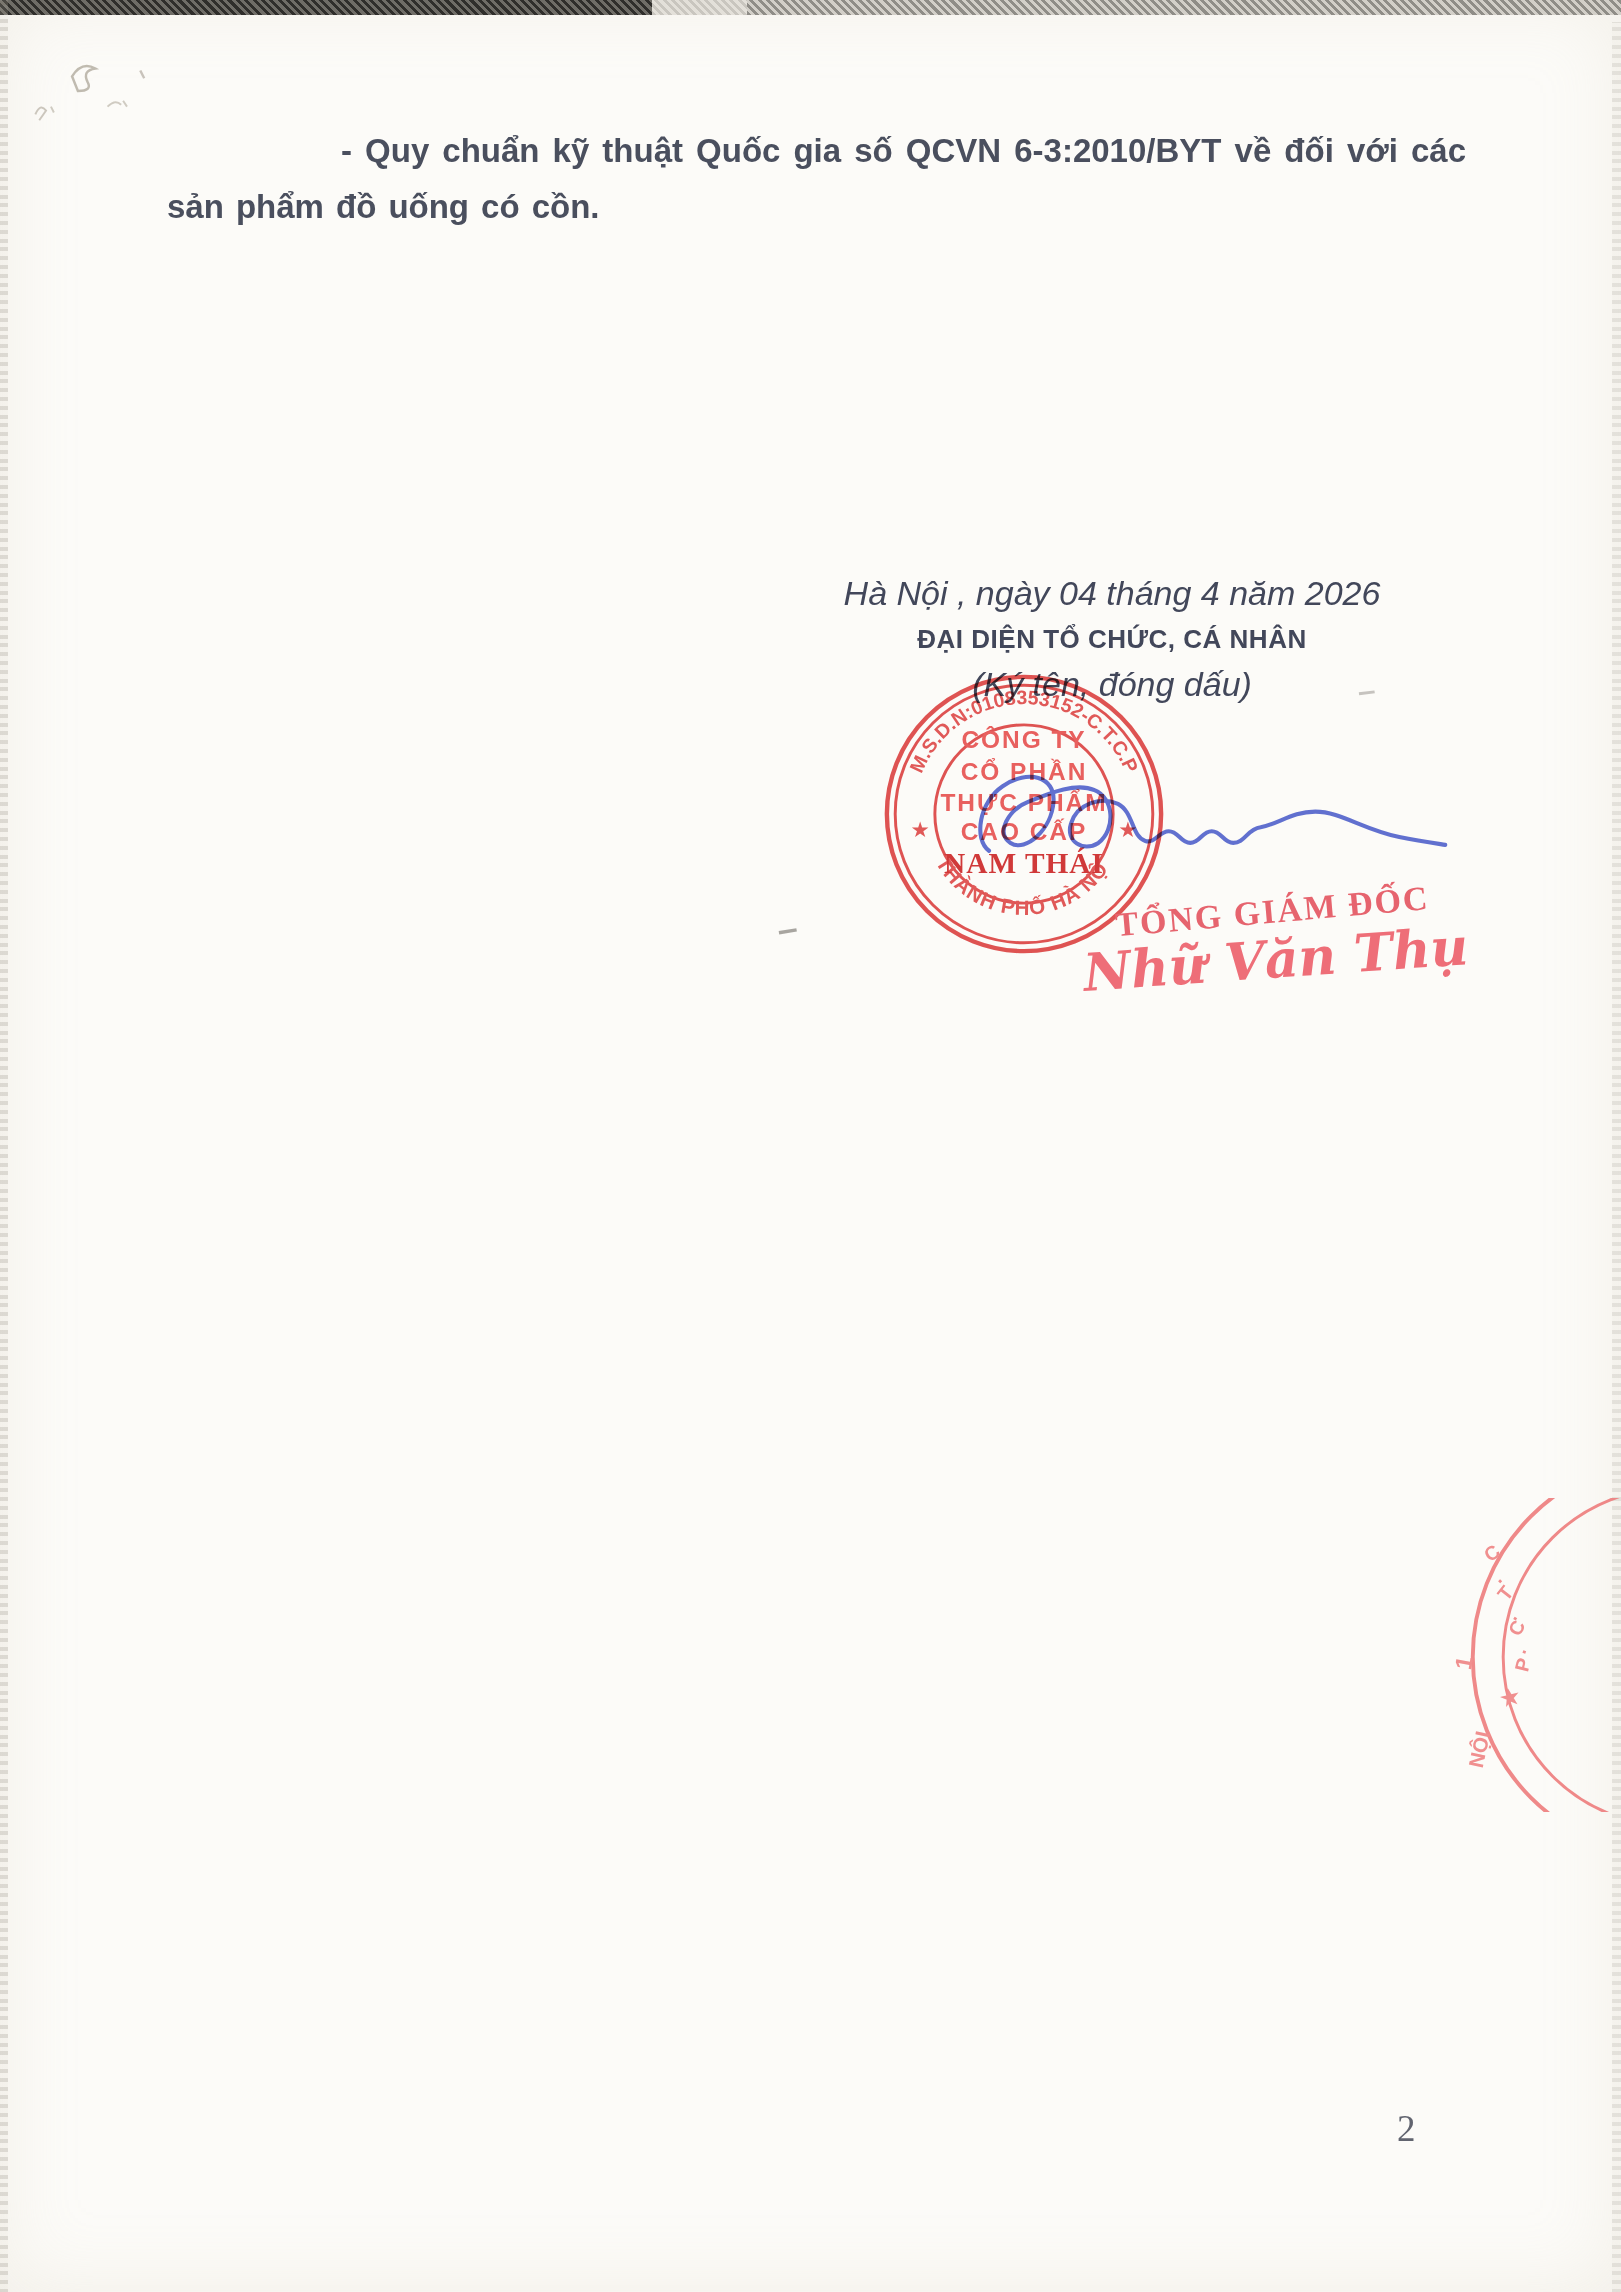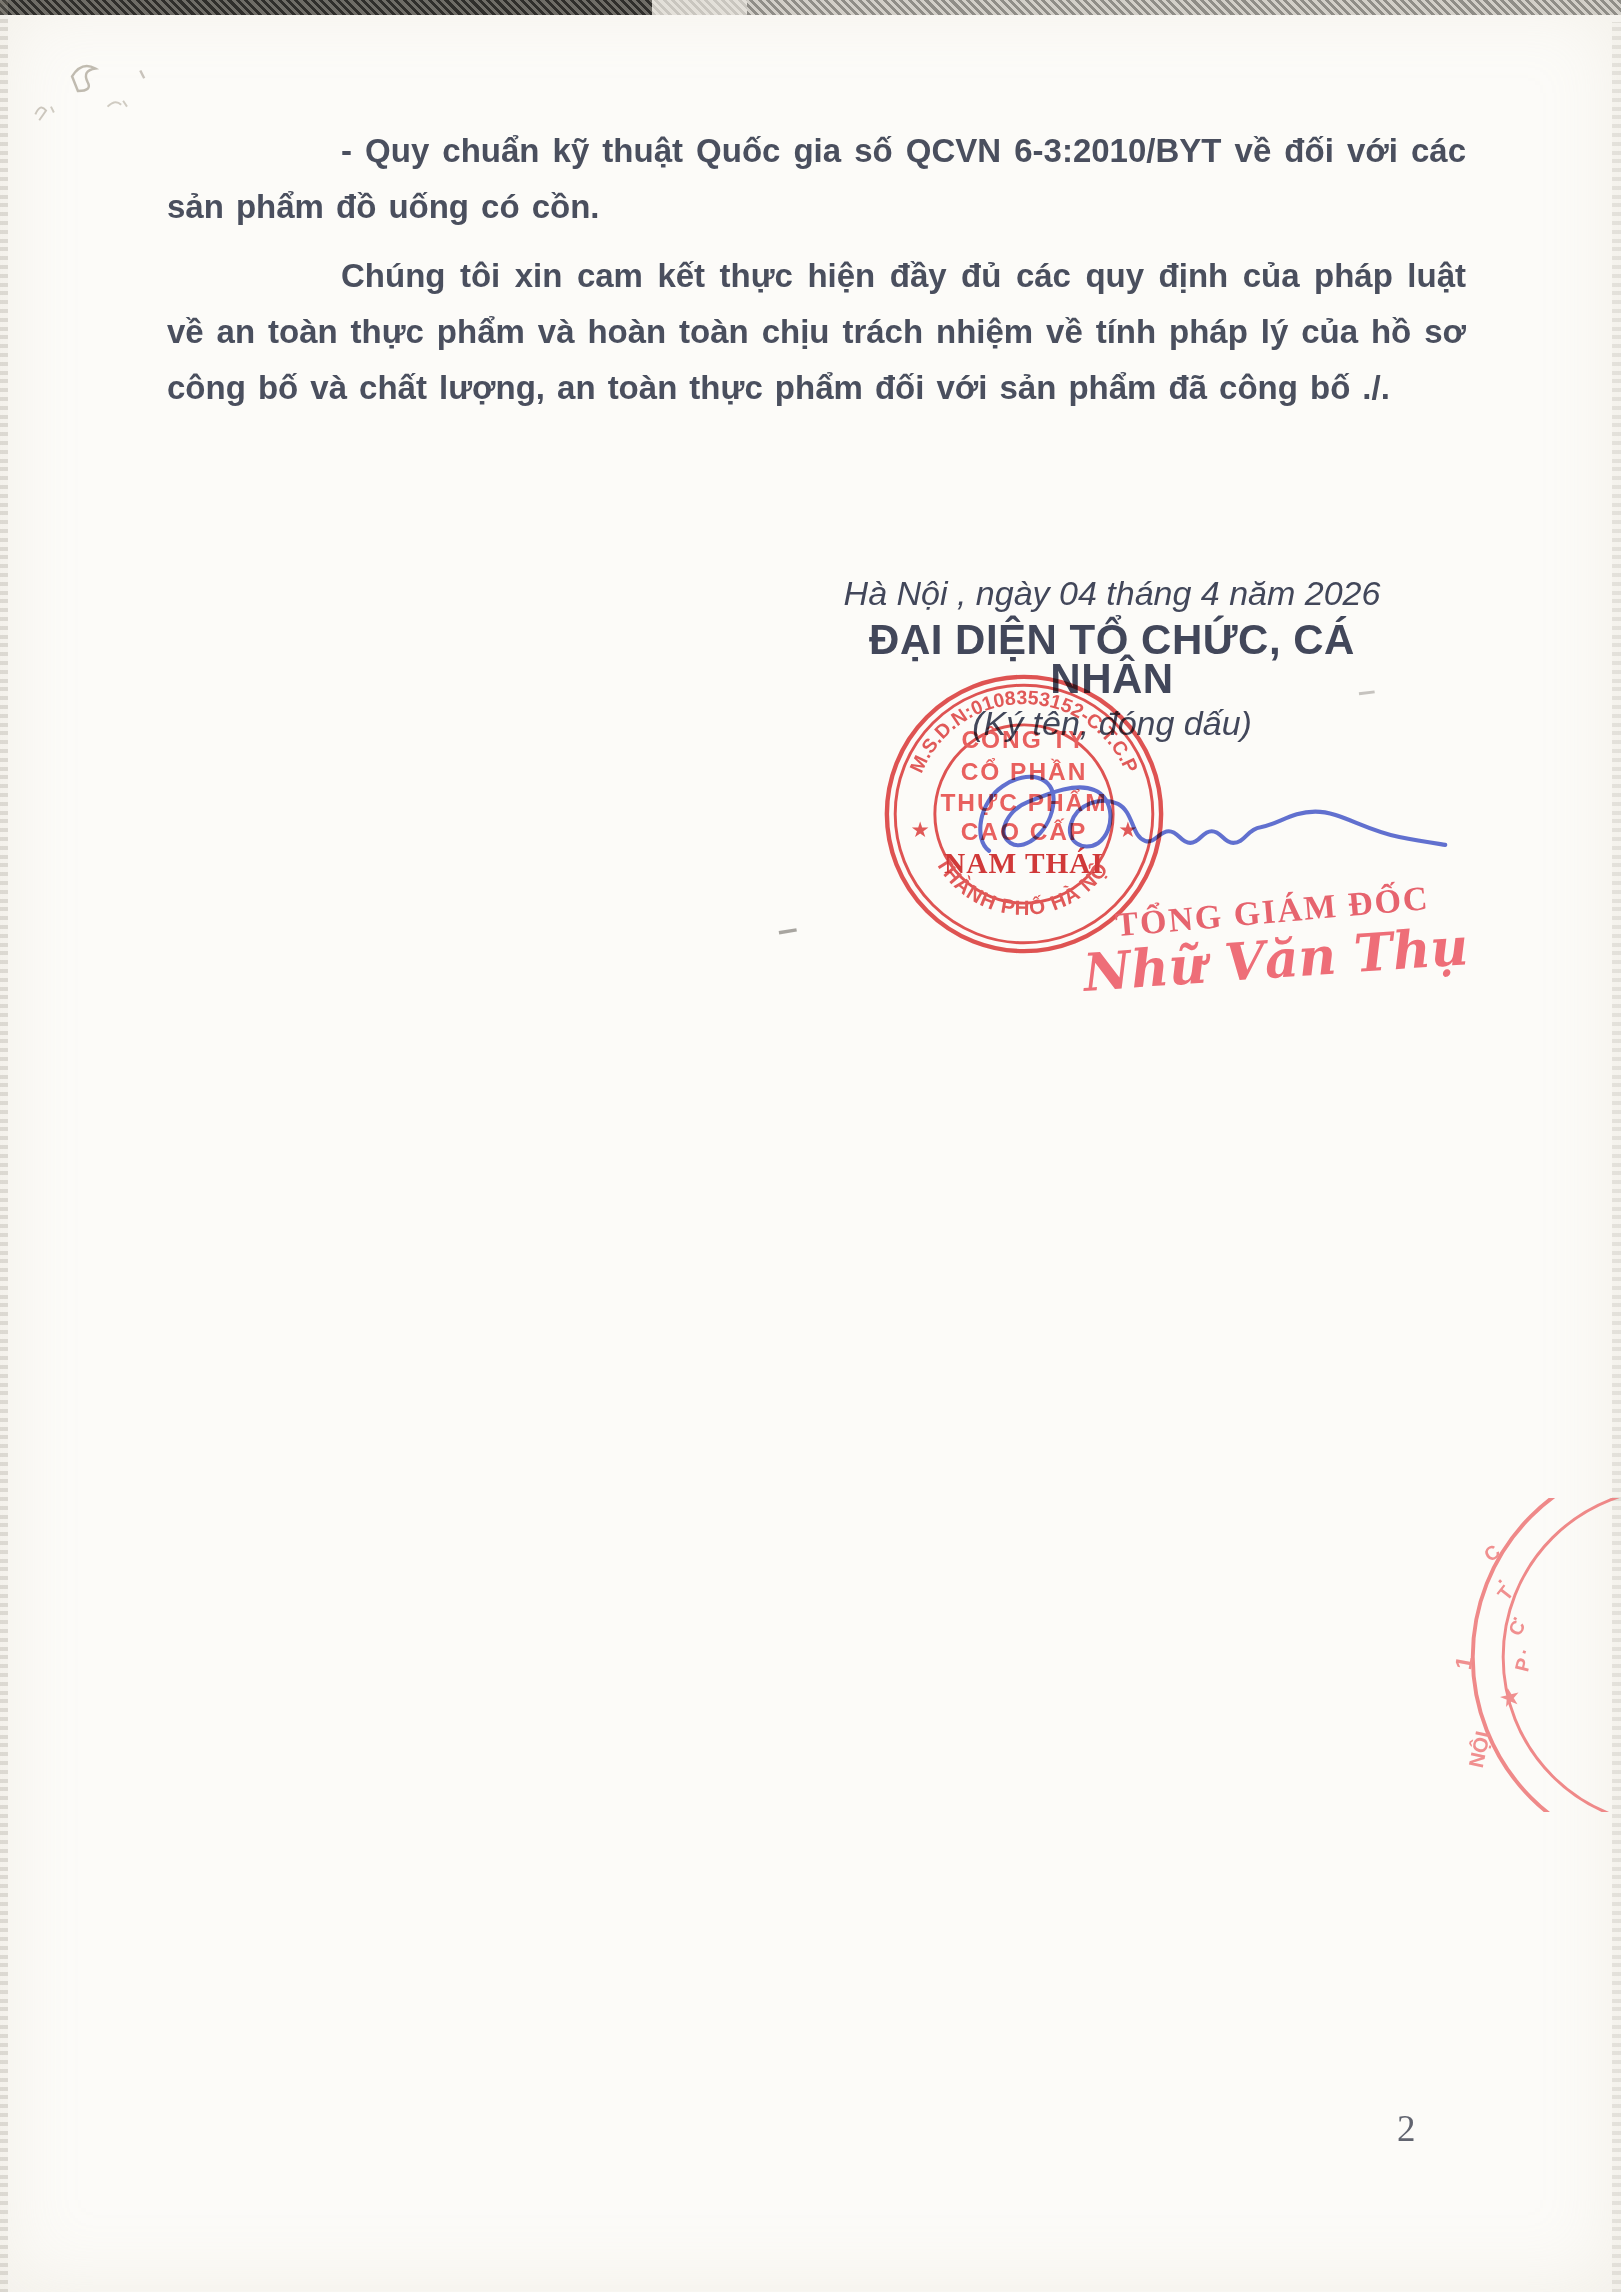--- a/index.html
+++ b/index.html
@@ -26,21 +26,21 @@
   .body-text{
     position:absolute;left:167px;top:123px;width:1299px;
     color:#4a4f5e;font-size:33px;line-height:56px;
     text-align:justify;word-spacing:2.9px;font-weight:bold;
   }
   .body-text p{margin:0 0 12.7px 0;text-indent:174px;}
 
   
   .sig-block{position:absolute;left:828px;top:574px;width:568px;text-align:center;color:#42475a;}
   .date-line{font-style:italic;font-size:34px;line-height:39px;}
-  .rep-title{font-weight:bold;font-size:42px;line-height:39px;margin-top:6.9px;letter-spacing:0.5px;}
+  .rep-title{font-weight:bold;font-size:26px;line-height:39px;margin-top:6.9px;letter-spacing:0.5px;}
   .sign-note{font-style:italic;font-size:34px;line-height:39px;margin-top:5.9px;}
 
   
   .stamp{position:absolute;left:881px;top:671px;width:286px;height:286px;
     mix-blend-mode:multiply;opacity:.95;}
   .stamp svg{display:block;}
   .ring-text{fill:#e25151;font-family:"Liberation Sans",sans-serif;font-weight:bold;}
   .center-line{fill:#ea5858;font-family:"Liberation Sans",sans-serif;font-weight:bold;letter-spacing:2px;}
   .center-name{fill:#d12f2f;font-family:"Liberation Serif",serif;font-weight:bold;letter-spacing:1px;}
 
@@ -85,21 +85,20 @@
 </svg>
 <svg class="pencil" style="left:1357px;top:686px;" width="23.5" height="13.7" viewBox="0 0 24 14">
   <path d="M 2 8 l 16 -2" stroke="#8f8c86" stroke-width="3" opacity=".5" fill="none"></path>
 </svg>
 <svg class="pencil" style="left:776px;top:923px;" width="25.5" height="15.7" viewBox="0 0 26 16">
   <path d="M 3 10 l 18 -3" stroke="#6f6c66" stroke-width="3.5" opacity=".6" fill="none"></path>
 </svg>
 
 <div class="body-text">
   <p>- Quy chuẩn kỹ thuật Quốc gia số QCVN 6-3:2010/BYT về đối với các sản phẩm đồ uống có cồn.</p>
-  <p>Chúng tôi xin cam kết thực hiện đầy đủ các quy định của pháp luật về an toàn thực phẩm và hoàn toàn chịu trách nhiệm về tính pháp lý của hồ sơ công bố và chất lượng, an toàn thực phẩm đối với sản phẩm đã công bố ./.</p>
 </div>
 
 <div class="sig-block">
   <div class="date-line">Hà Nội , ngày 04 tháng 4 năm 2026</div>
   <div class="rep-title">ĐẠI DIỆN TỔ CHỨC, CÁ NHÂN</div>
   <div class="sign-note">(Ký tên, đóng dấu)</div>
 </div>
 
 <div class="stamp">
   <svg width="286" height="286" viewBox="0 0 292 292">

